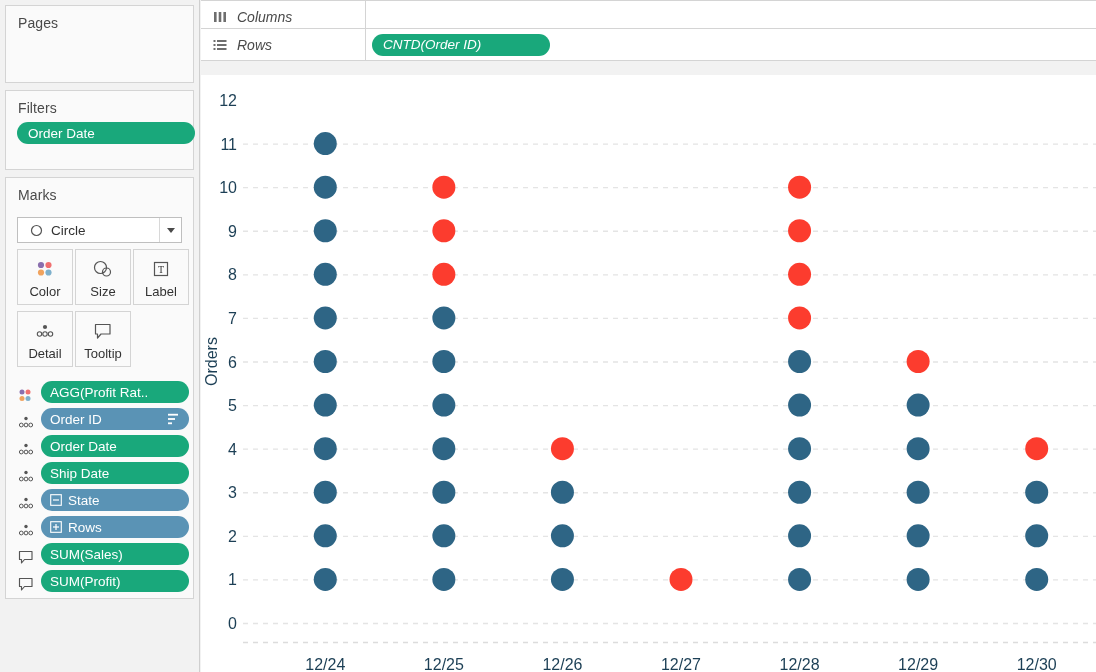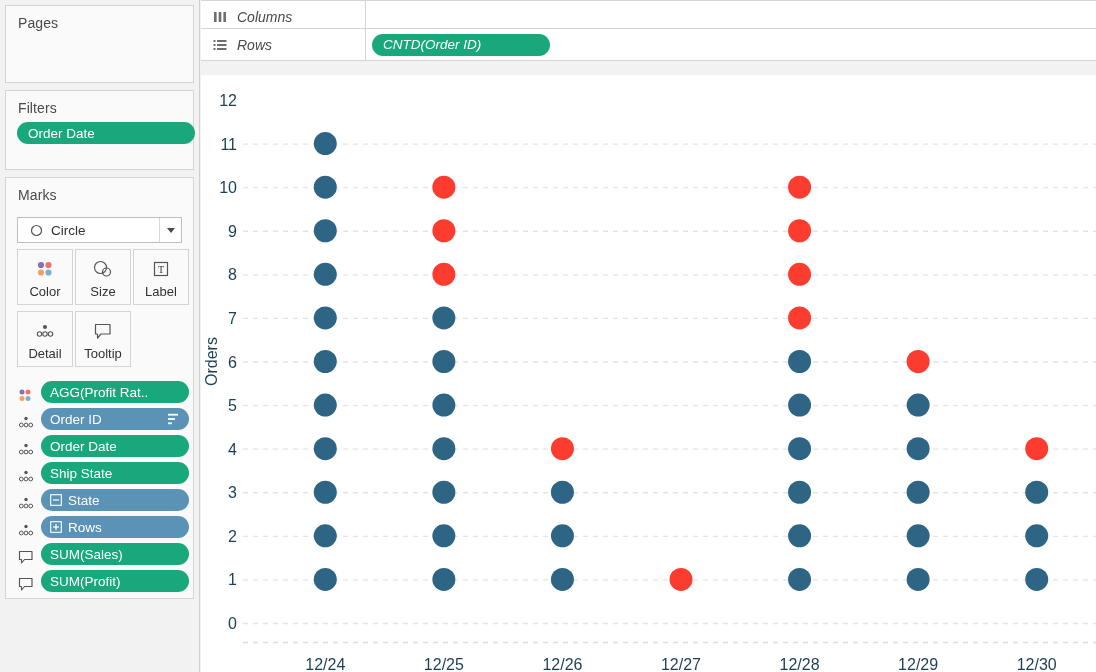--- a/index.html
+++ b/index.html
@@ -343,21 +343,21 @@
           <div class="mark-field-row">
             <span class="mf-icon">
               <svg width="20" height="15" viewBox="0 0 20 15">
                 <circle cx="10" cy="3.5" r="1.7" fill="#555"></circle>
                 <circle cx="5.3" cy="10" r="1.9" fill="none" stroke="#555" stroke-width="1"></circle>
                 <circle cx="10" cy="10" r="1.9" fill="none" stroke="#555" stroke-width="1"></circle>
                 <circle cx="14.7" cy="10" r="1.9" fill="none" stroke="#555" stroke-width="1"></circle>
               </svg>
             </span>
             <div class="pill green">
-              <span>Ship State</span>
+              <span>Ship Date</span>
             </div>
           </div>
           <div class="mark-field-row">
             <span class="mf-icon">
               <svg width="20" height="15" viewBox="0 0 20 15">
                 <circle cx="10" cy="3.5" r="1.7" fill="#555"></circle>
                 <circle cx="5.3" cy="10" r="1.9" fill="none" stroke="#555" stroke-width="1"></circle>
                 <circle cx="10" cy="10" r="1.9" fill="none" stroke="#555" stroke-width="1"></circle>
                 <circle cx="14.7" cy="10" r="1.9" fill="none" stroke="#555" stroke-width="1"></circle>
               </svg>

